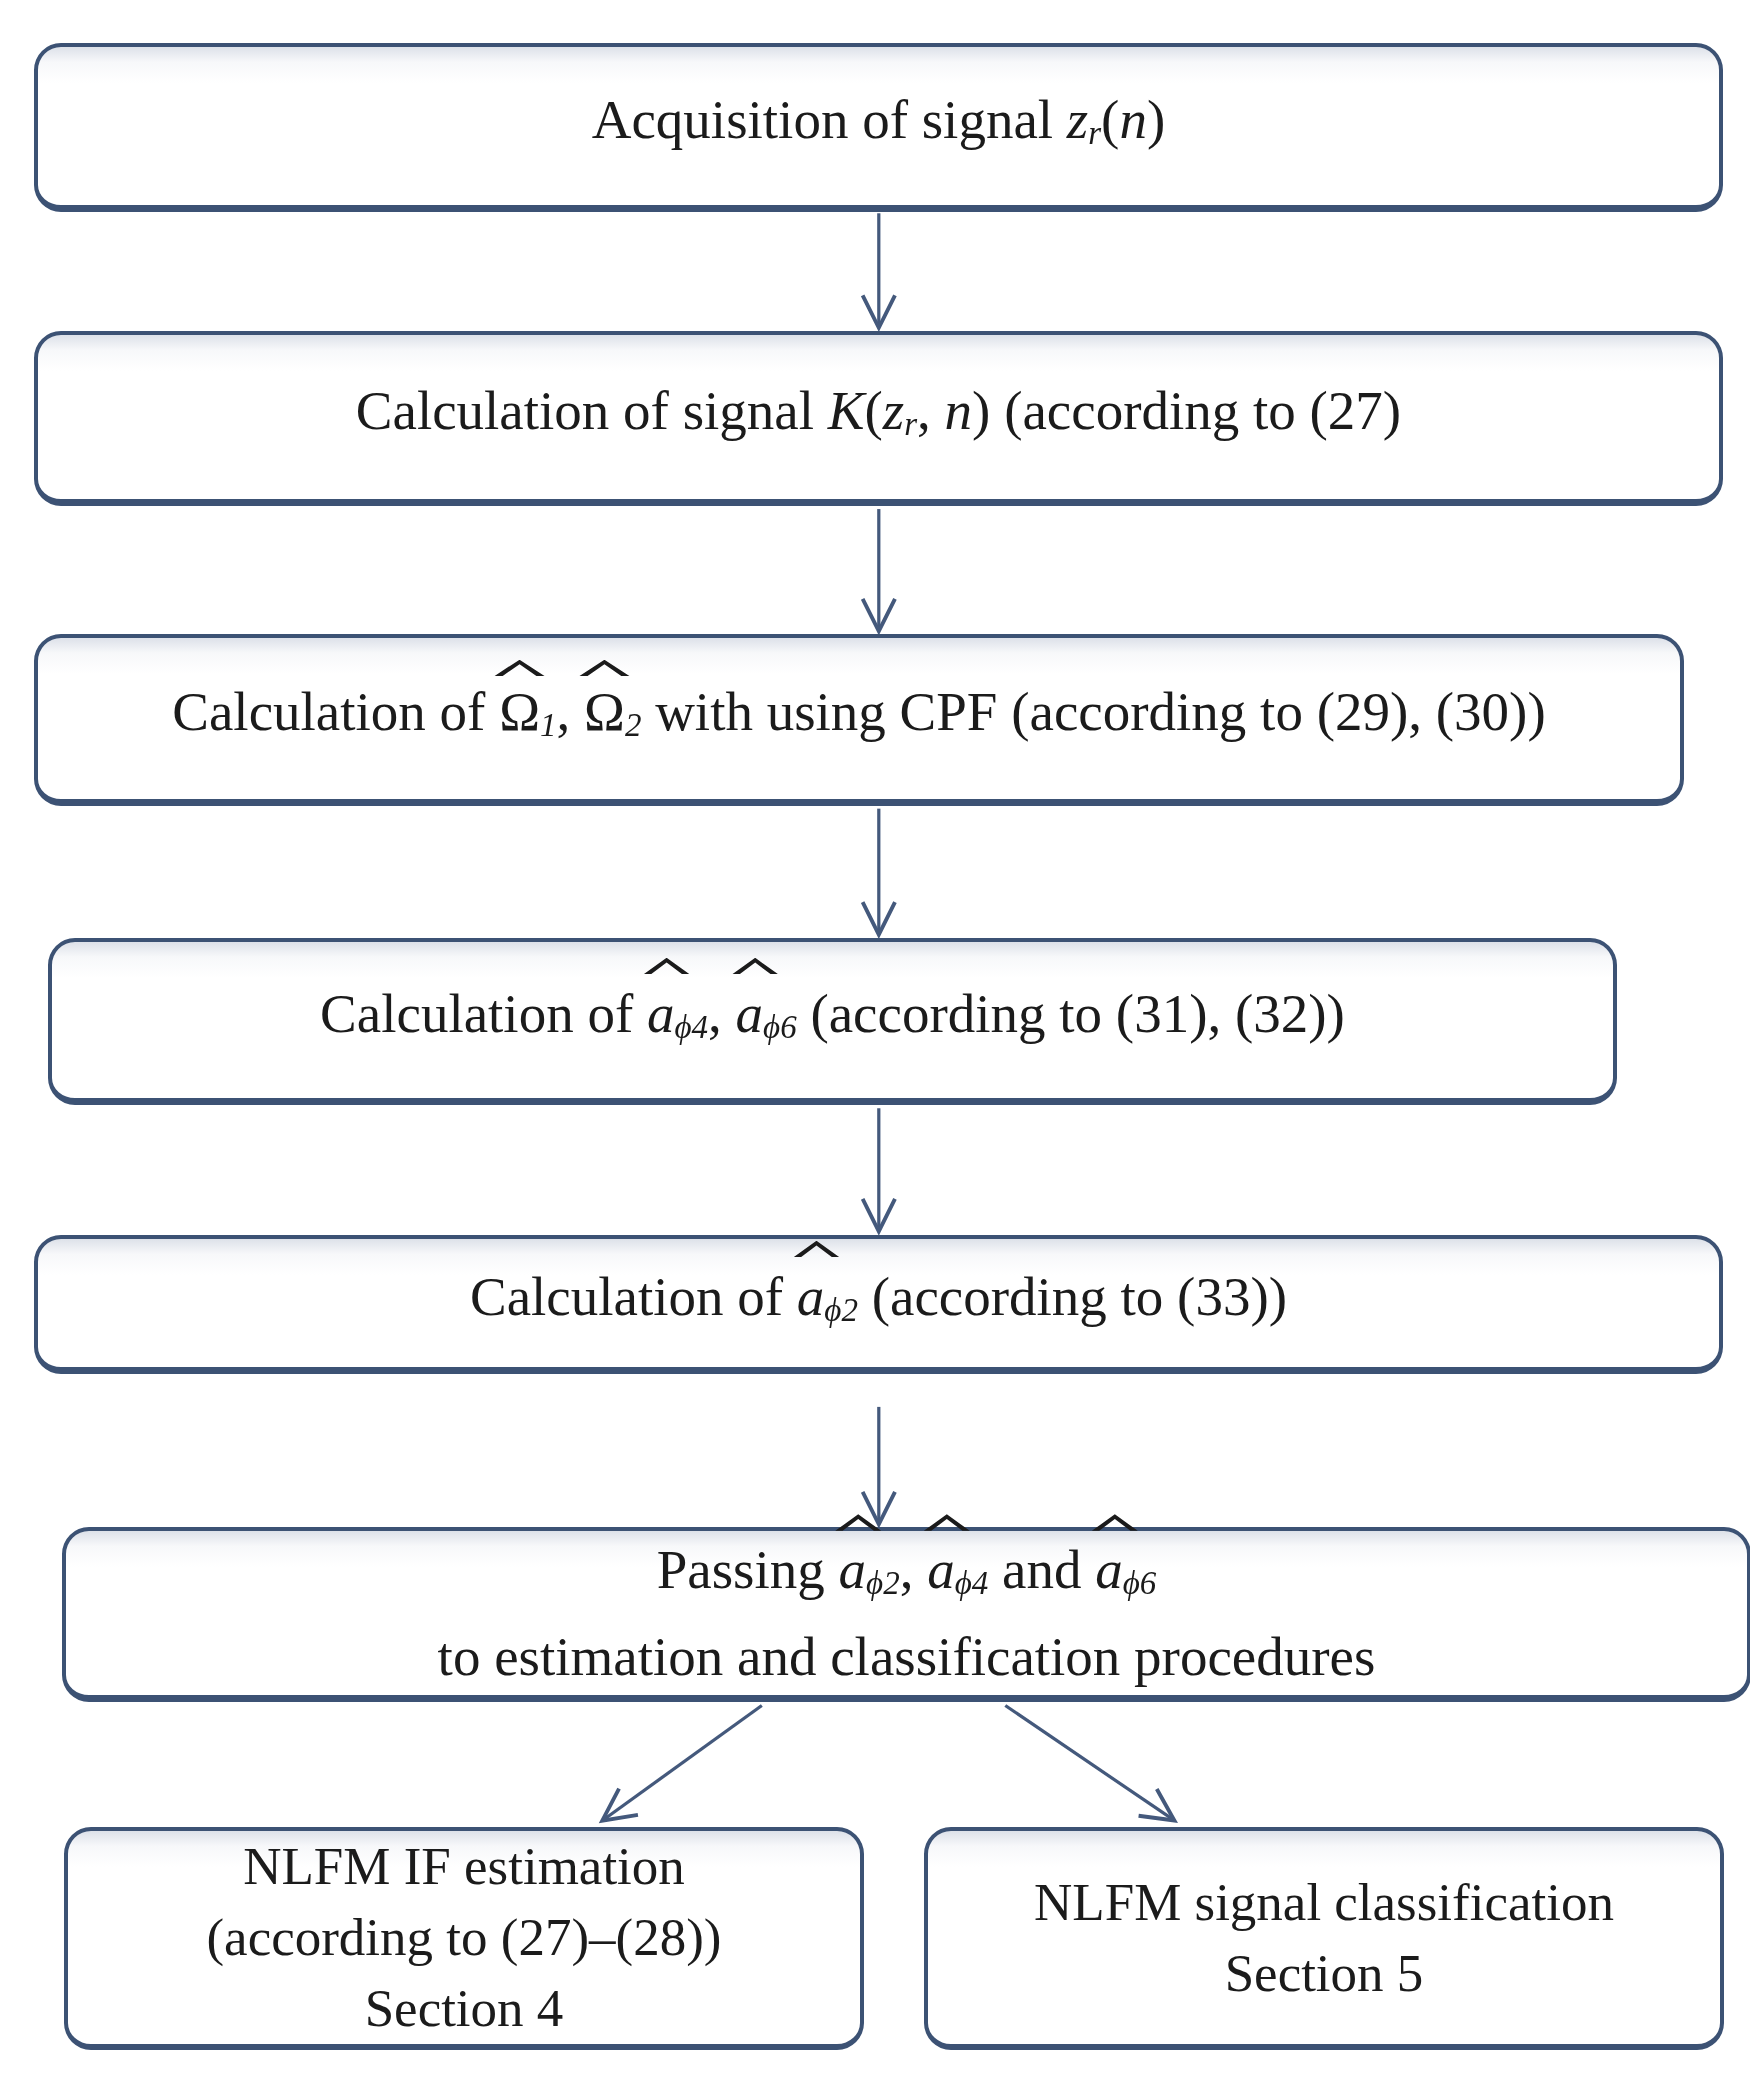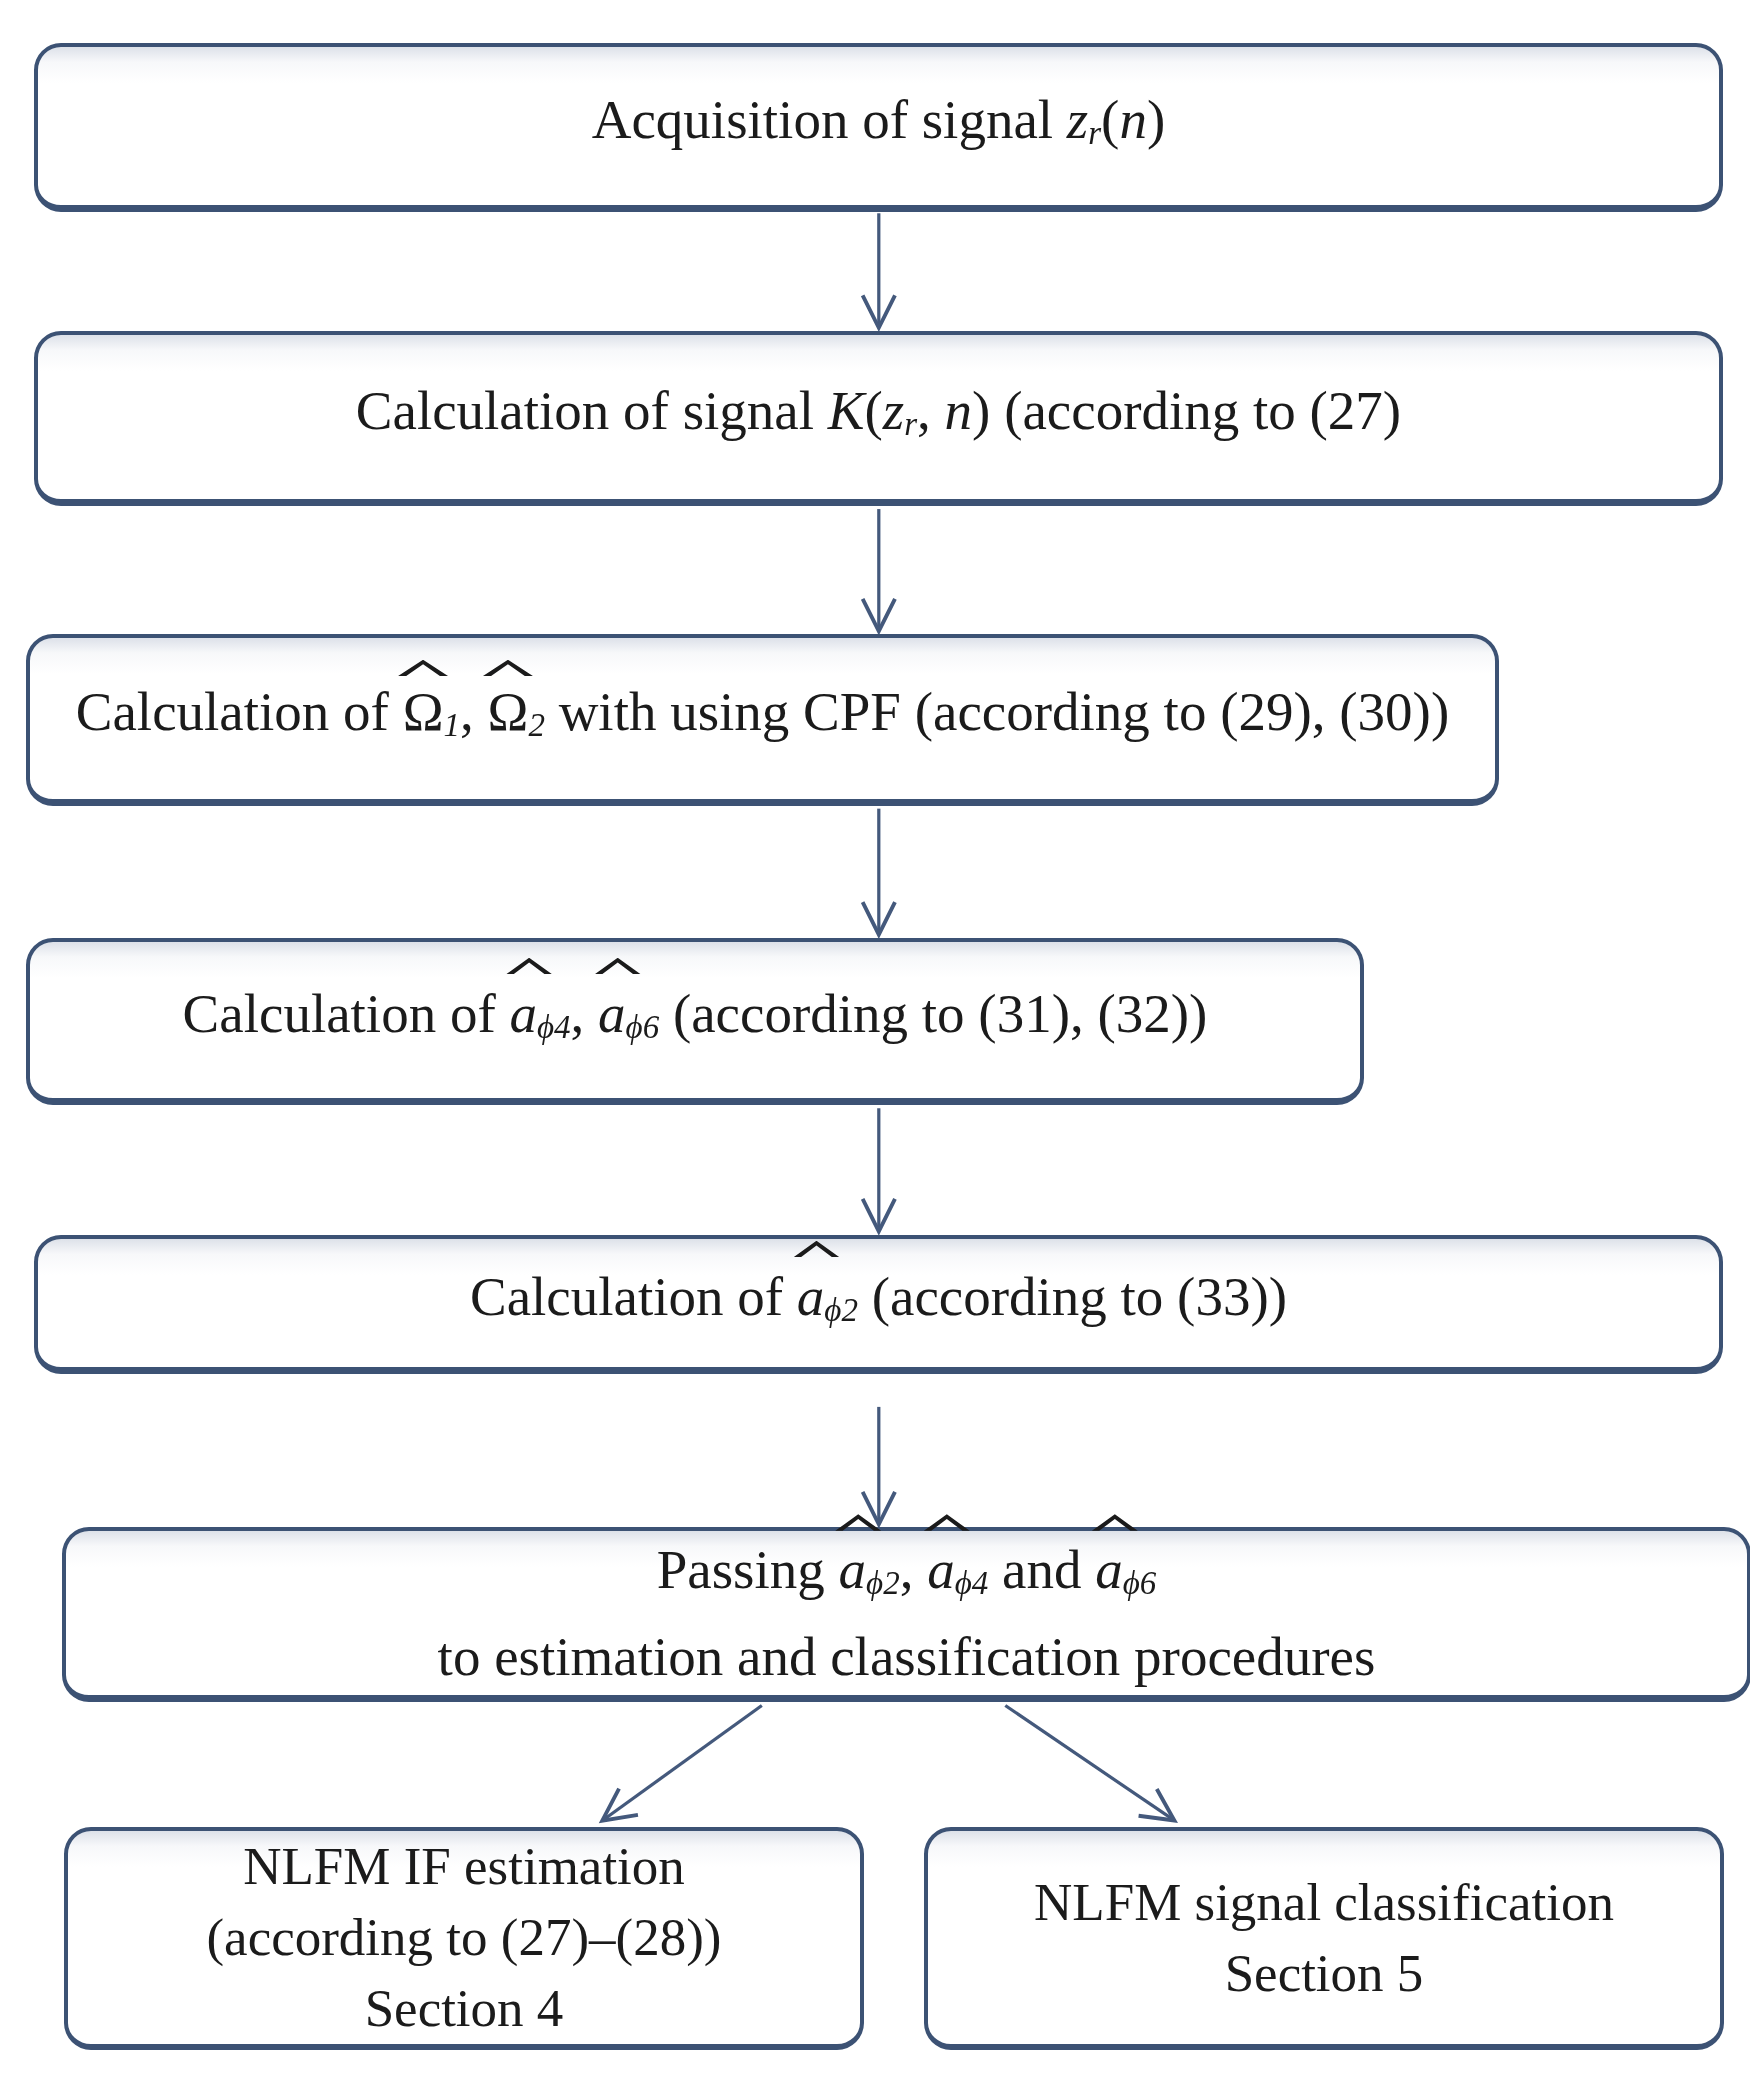--- a/index.html
+++ b/index.html
@@ -19,22 +19,22 @@
     position:absolute;box-sizing:border-box;
     border:4.8px solid var(--boxBorder);
     border-bottom-width:7.6px;
     border-radius:27px;
     background:linear-gradient(180deg,var(--topTint) 0px,#f7f8fa 15px,#ffffff 36px);
     display:flex;flex-direction:column;align-items:center;justify-content:center;
     text-align:center;font-size:55px;line-height:73px;
   }
   #b1{left:34px;top:43px;width:1689px;height:169px;}
   #b2{left:34px;top:331px;width:1689px;height:175px;}
-  #b3{left:26px;top:634px;width:1473px;height:172px;text-align:right;}
-  #b4{left:26px;top:938px;width:1338px;height:167px;}
+  #b3{left:34px;top:634px;width:1650px;height:172px;text-align:right;}
+  #b4{left:48px;top:938px;width:1569px;height:167px;}
   #b5{left:34px;top:1235px;width:1689px;height:139px;}
   #b6{left:34px;top:1527px;width:1689px;height:175px;margin-left:28px;}
   #b7{left:34px;top:1827px;width:800px;height:223px;font-size:53px;line-height:71px;border-bottom-width:6.7px;margin-left:30px;}
   #b8{left:924px;top:1827px;width:800px;height:223px;font-size:53px;line-height:71px;border-bottom-width:6.7px;}
   .mi{font-style:italic;}
   .msub{font-style:italic;font-size:0.60em;vertical-align:-0.18em;}
   .hat{position:relative;display:inline-block;}
   .hat::before{
     content:"";position:absolute;height:0.30em;background:var(--text);
     clip-path:polygon(0 100%,50% 0,100% 100%,84% 100%,50% 28%,16% 100%);

